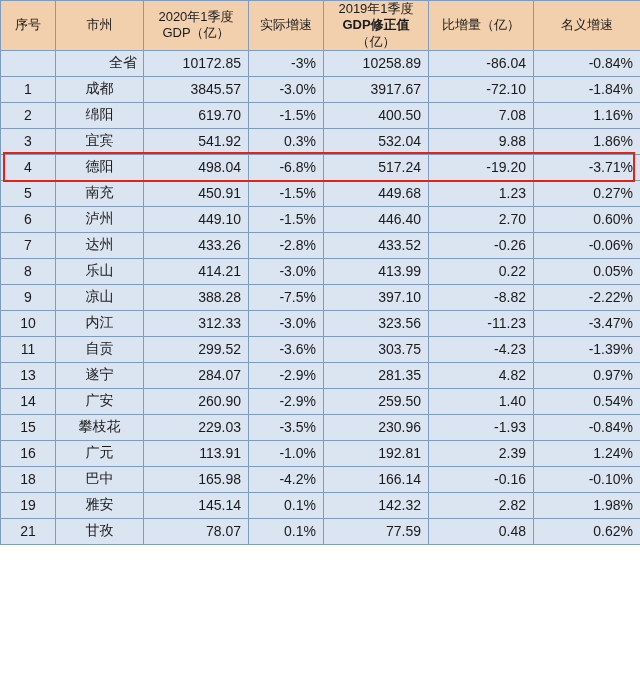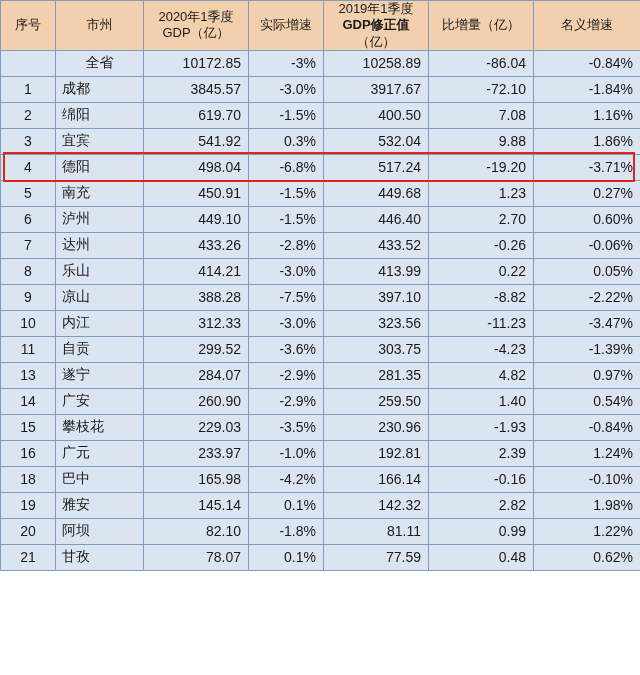--- a/index.html
+++ b/index.html
@@ -57,28 +57,28 @@
     font-weight: bold;
   }
   tbody td {
     background: #dbe5f1;
     vertical-align: middle;
   }
   tbody td.idx {
     text-align: center;
   }
   tbody td.name {
-    text-align: left;
+    text-align: center;
   }
   tbody td.num {
     text-align: right;
     padding-right: 7px;
   }
   tbody tr.total td.name {
-    text-align: center;
+    text-align: right;
   }
   
   #highlight {
     position: absolute;
     left: 3px;
     top: 193px;
     width: 632px;
     height: 29px;
     border: 2px solid #e2231a;
     box-sizing: border-box;
@@ -255,21 +255,21 @@
           <td class="name">攀枝花</td>
           <td class="num">229.03</td>
           <td class="num">-3.5%</td>
           <td class="num">230.96</td>
           <td class="num">-1.93</td>
           <td class="num">-0.84%</td>
         </tr>
         <tr>
           <td class="idx">16</td>
           <td class="name">广元</td>
-          <td class="num">233.97</td>
+          <td class="num">113.91</td>
           <td class="num">-1.0%</td>
           <td class="num">192.81</td>
           <td class="num">2.39</td>
           <td class="num">1.24%</td>
         </tr>
         <tr>
           <td class="idx">18</td>
           <td class="name">巴中</td>
           <td class="num">165.98</td>
           <td class="num">-4.2%</td>
@@ -280,29 +280,20 @@
         <tr>
           <td class="idx">19</td>
           <td class="name">雅安</td>
           <td class="num">145.14</td>
           <td class="num">0.1%</td>
           <td class="num">142.32</td>
           <td class="num">2.82</td>
           <td class="num">1.98%</td>
         </tr>
         <tr>
-          <td class="idx">20</td>
-          <td class="name">阿坝</td>
-          <td class="num">82.10</td>
-          <td class="num">-1.8%</td>
-          <td class="num">81.11</td>
-          <td class="num">0.99</td>
-          <td class="num">1.22%</td>
-        </tr>
-        <tr>
           <td class="idx">21</td>
           <td class="name">甘孜</td>
           <td class="num">78.07</td>
           <td class="num">0.1%</td>
           <td class="num">77.59</td>
           <td class="num">0.48</td>
           <td class="num">0.62%</td>
         </tr>
       </tbody>
   </table>

